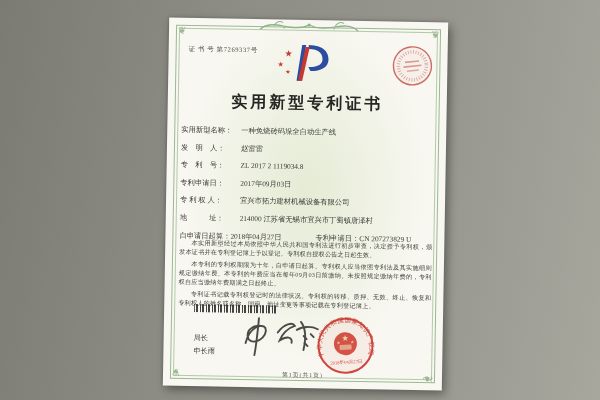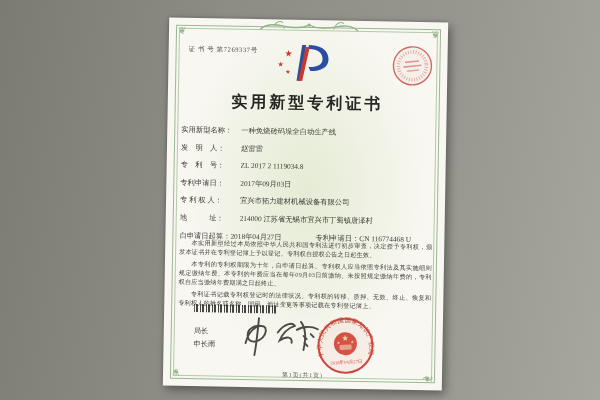--- a/index.html
+++ b/index.html
@@ -27,21 +27,21 @@
   .row{display:flex;font-size:7.3px;line-height:9px;margin-bottom:8.6px;}
   .row .lbl{flex:0 0 60px;white-space:pre;}
   .row .val{white-space:pre;}
   .grant-row{display:flex;font-size:7.3px;line-height:9px;margin-top:5px;color:#3c3b36;}
   .grant-row .cellL{white-space:pre;}
   .grant-row .cellR{white-space:pre;margin-left:34px;}
   #legal{position:absolute;left:14px;right:12px;top:221px;color:#46453f;}
   #legal p{margin:0 0 2px 0;font-size:6.15px;line-height:1.52;text-align:justify;text-indent:2em;letter-spacing:.2px;}
   #barcode{position:absolute;left:30px;top:286px;width:82px;height:8px;opacity:.82;
     background:repeating-linear-gradient(90deg,#1c1c1c 0,#1c1c1c 1px,transparent 1px,transparent 2px,#1c1c1c 2px,#1c1c1c 3.5px,transparent 3.5px,transparent 6px);}
-  #director{position:absolute;left:30px;top:307px;font-size:7.2px;line-height:13px;color:#3c3b36;}
+  #director{position:absolute;left:30px;top:314px;font-size:7.2px;line-height:13px;color:#3c3b36;}
   #signature{position:absolute;left:70px;top:294px;}
   #seal{position:absolute;left:152px;top:295px;opacity:.92;mix-blend-mode:multiply;transform:rotate(-4deg);}
   #stamp-small{position:absolute;left:221px;top:21px;opacity:.85;transform:rotate(-7deg);}
   .footer{position:absolute;left:0;right:0;top:351px;text-align:center;font-size:5.8px;color:#55544e;letter-spacing:1px;}
 </style>
 </head>
 <body>
 
 <div id="stage">
   <div id="paper">
@@ -102,21 +102,21 @@
       <div class="row">
         <span class="lbl">专 利 权 人：</span>
         <span class="val">宜兴市拓力建材机械设备有限公司</span>
       </div>
       <div class="row">
         <span class="lbl">地　　　址：</span>
         <span class="val">214000 江苏省无锡市宜兴市丁蜀镇唐泽村</span>
       </div>
       <div class="grant-row">
         <span class="cellL"><span>自申请日起算：</span><span>2018年04月27日</span></span>
-        <span class="cellR"><span>专利申请日：</span><span>CN 116774468 U</span></span>
+        <span class="cellR"><span>专利申请日：</span><span>CN 207273829 U</span></span>
       </div>
     </div>
 
     <div id="legal">
       <p>本实用新型经过本局依照中华人民共和国专利法进行初步审查，决定授予专利权，颁发本证书并在专利登记簿上予以登记。专利权自授权公告之日起生效。</p>
       <p>本专利的专利权期限为十年，自申请日起算。专利权人应当依照专利法及其实施细则规定缴纳年费。本专利的年费应当在每年09月03日前缴纳。未按照规定缴纳年费的，专利权自应当缴纳年费期满之日起终止。</p>
       <p>专利证书记载专利权登记时的法律状况。专利权的转移、质押、无效、终止、恢复和专利权人的姓名或名称、国籍、地址变更等事项记载在专利登记簿上。</p>
     </div>
 
     <div id="barcode"></div>

